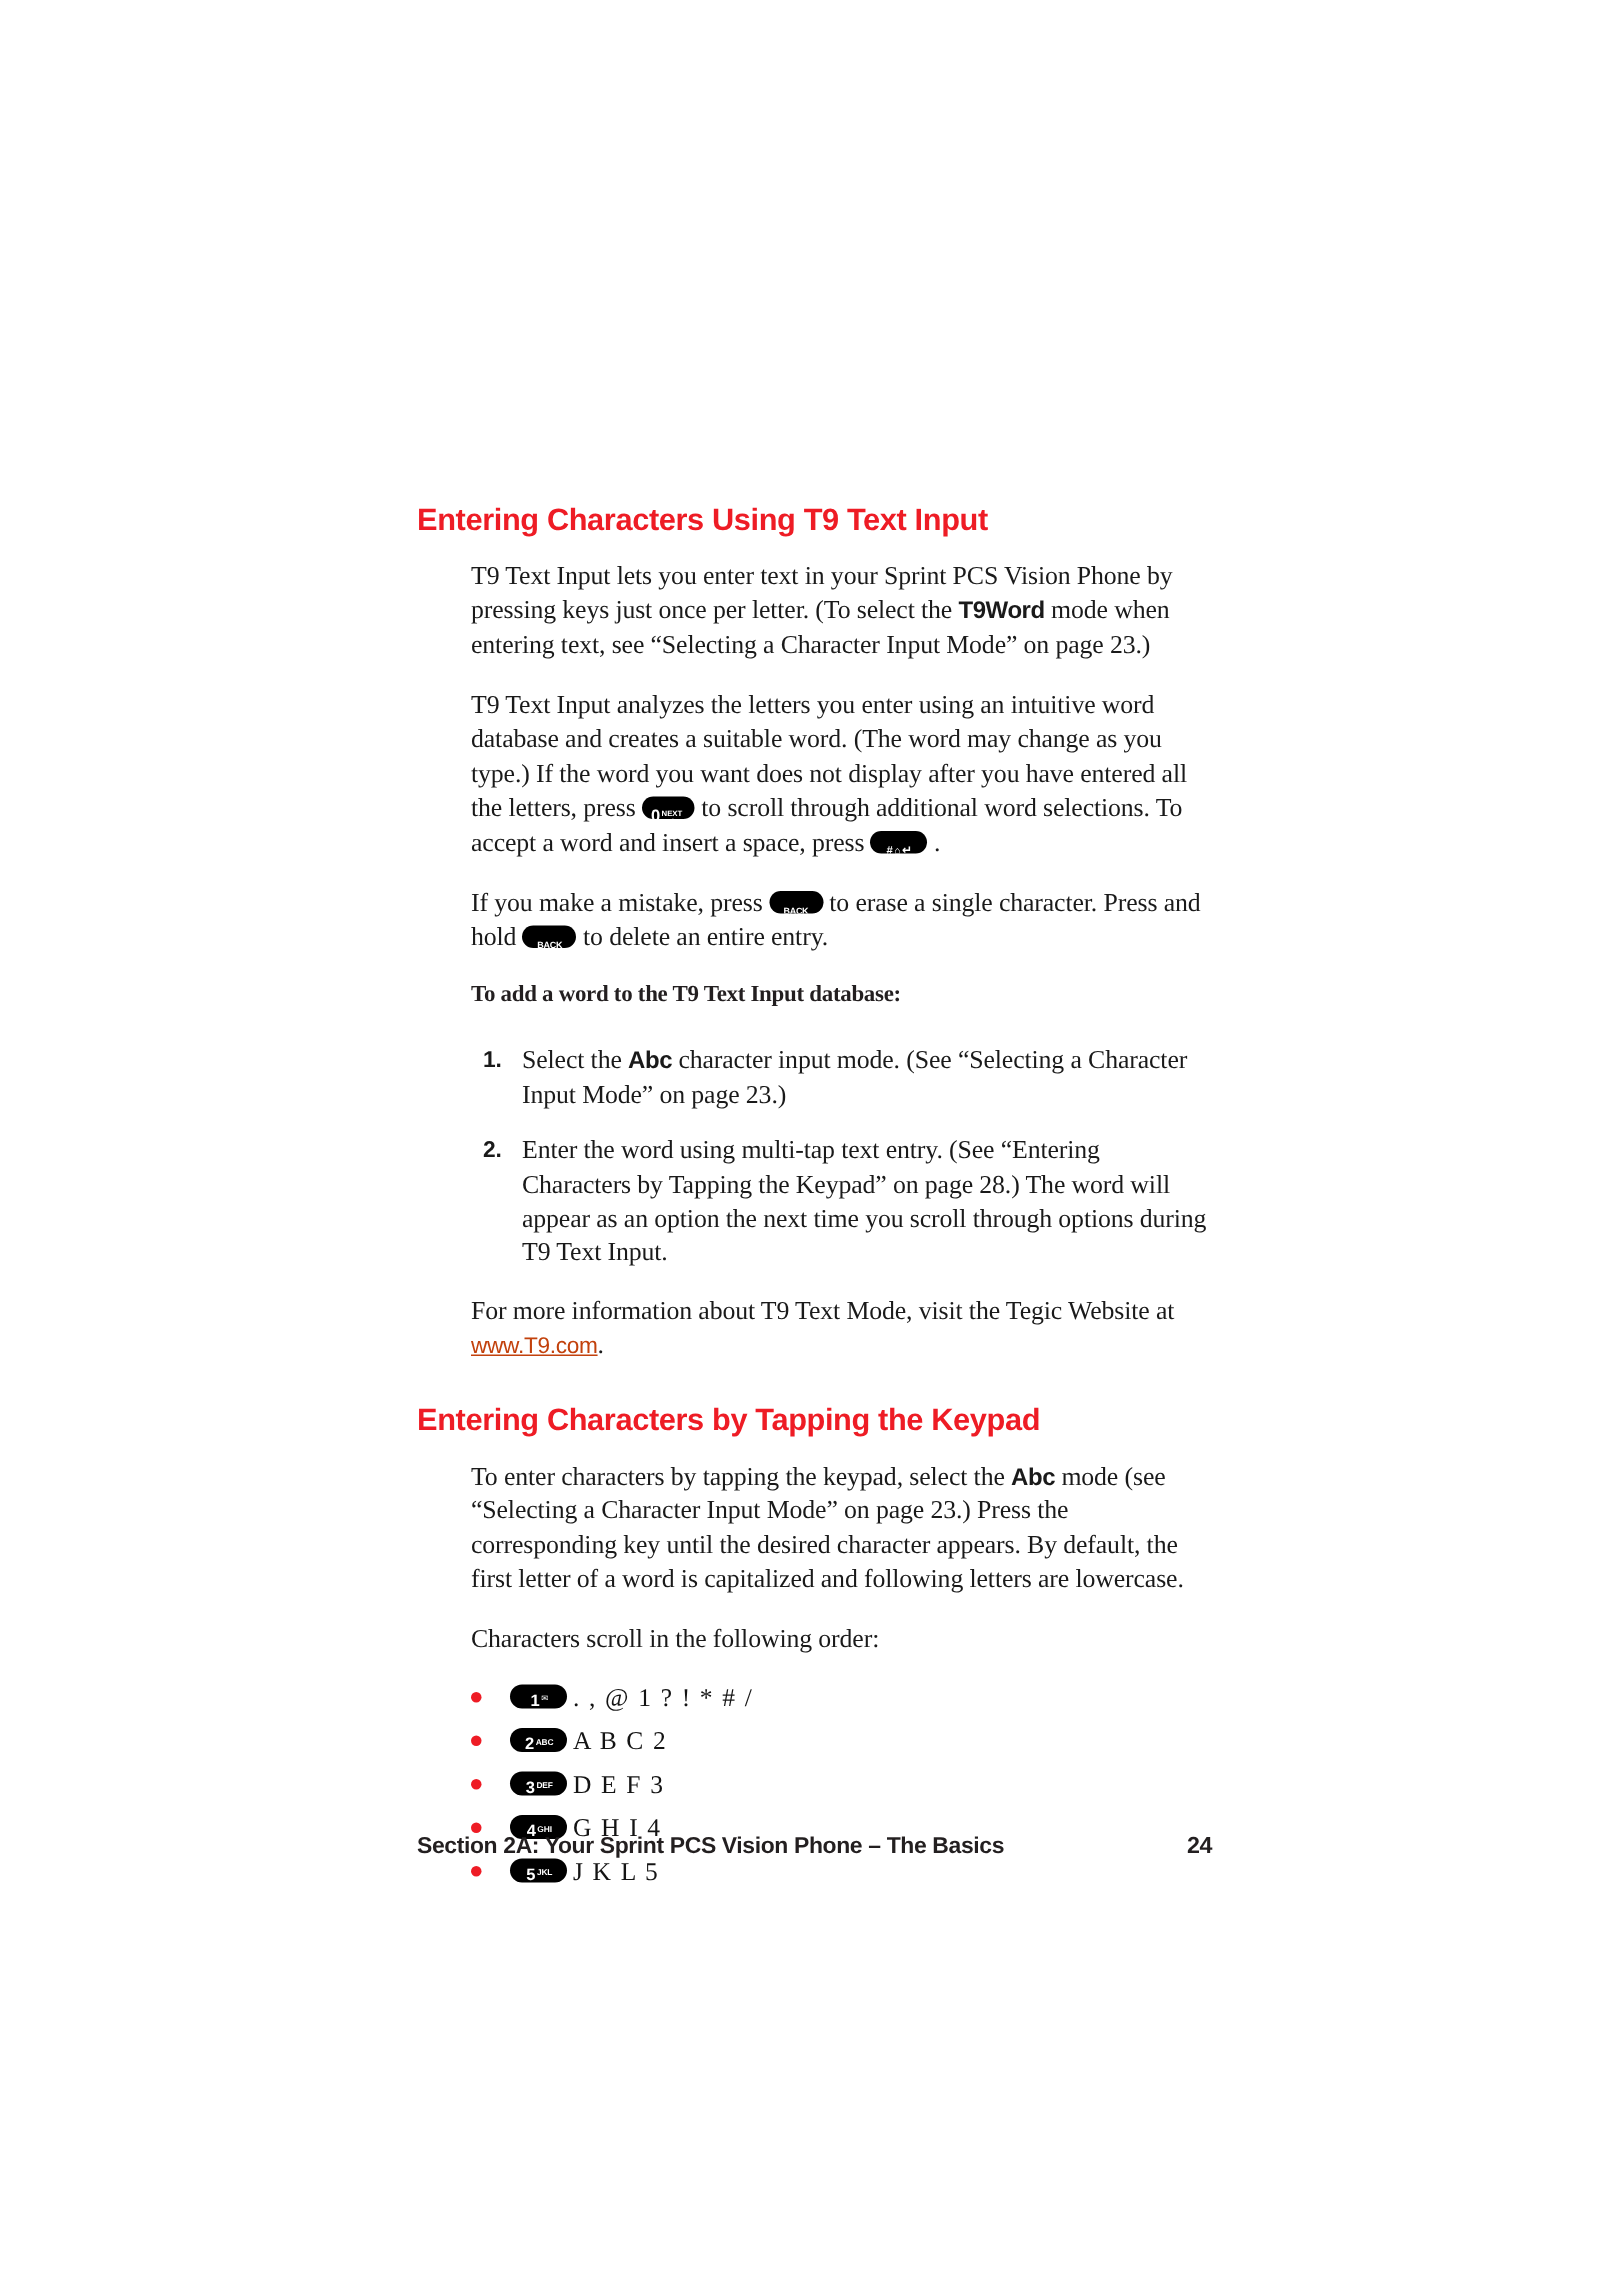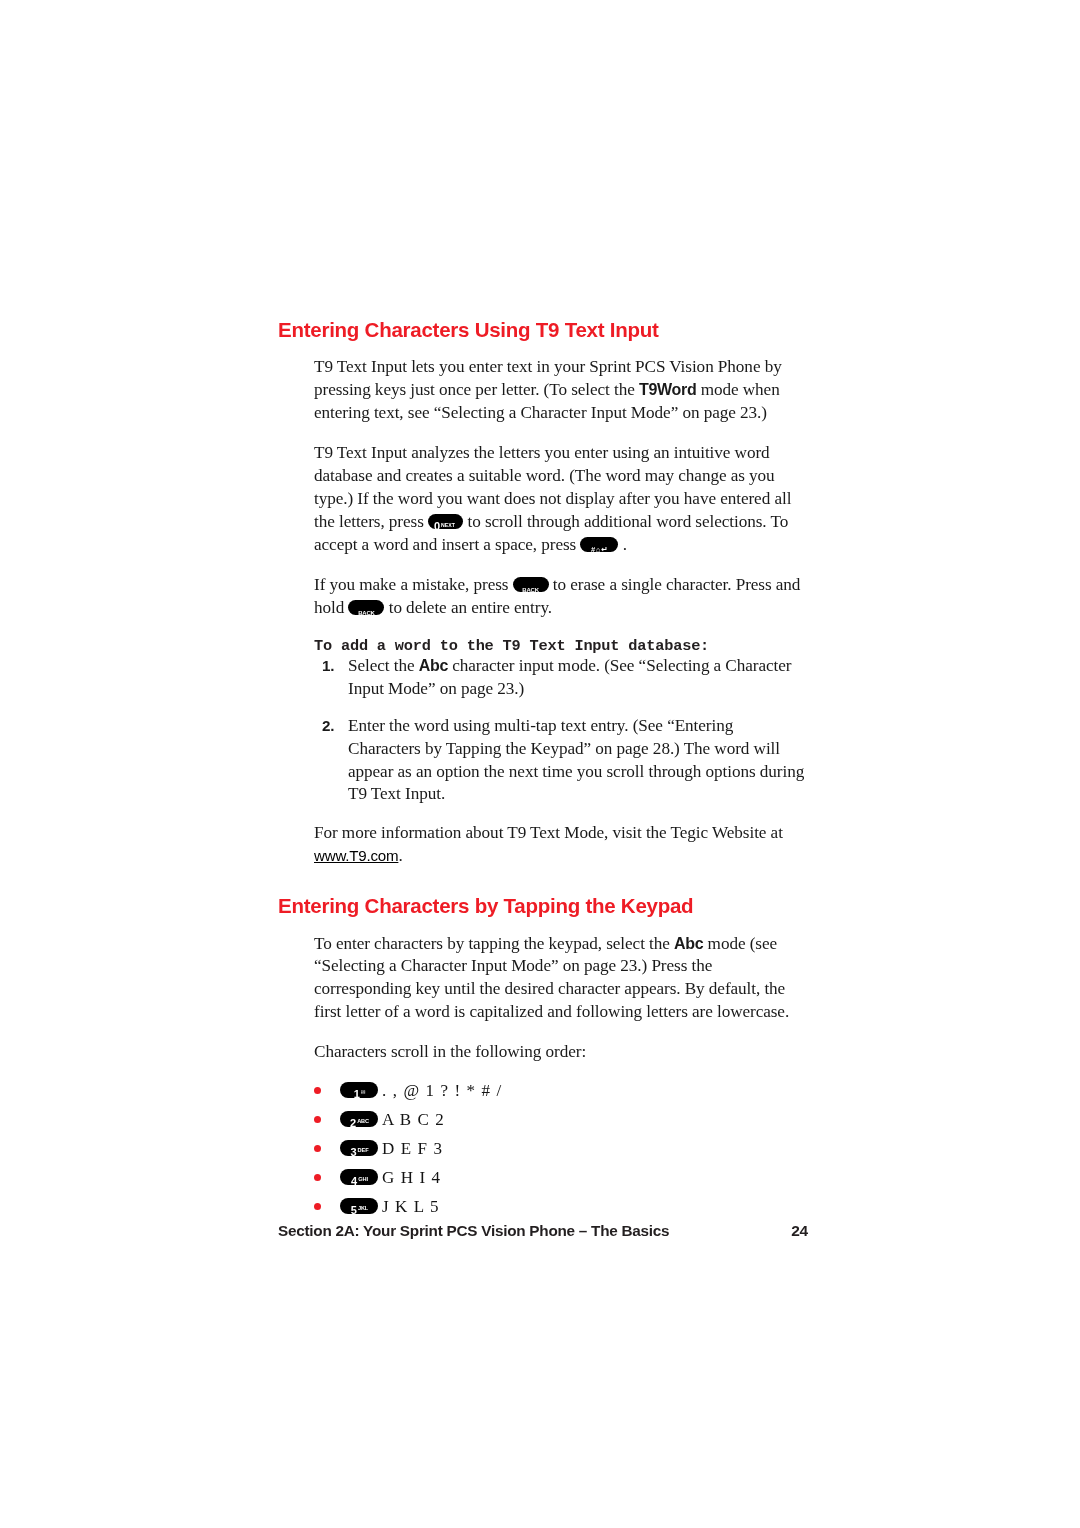--- a/index.html
+++ b/index.html
@@ -29,21 +29,21 @@
     top: 318px;
     width: 530px;
   }
 
   h2.section-head {
     font-family: "Liberation Sans", "DejaVu Sans", sans-serif;
     color: #ee1c25;
     font-size: 20.5px;
     font-weight: bold;
     letter-spacing: -0.25px;
-    margin: 0 0 14px 0;
+    margin: 17px 0 14px 0;
     padding: 0;
     line-height: 1.18;
   }
   h2.section-head.spaced-above {
     margin-top: 26px;
   }
 
   p.body {
     font-size: 17.2px;
     line-height: 1.335;
@@ -56,26 +56,26 @@
   p.body:last-child { margin-bottom: 0; }
 
   .sans-bold {
     font-family: "Liberation Sans", "DejaVu Sans", sans-serif;
     font-weight: bold;
     font-size: 16px;
     letter-spacing: -0.3px;
   }
 
   p.subhead {
-    font-family: Liberation Mono, monospace;
+    font-family: Liberation Serif, serif;
     font-weight: bold;
     font-size: 15.3px;
     color: #231f20;
     letter-spacing: -0.2px;
-    margin: 0 0 0 0;
+    margin: 0 0 24px 0;
     padding: 0 0 0 36px;
   }
 
   ol.steps {
     margin: 0 0 16px 0;
     padding: 0;
     list-style: none;
   }
   ol.steps li {
     position: relative;
@@ -90,21 +90,21 @@
     position: absolute;
     left: 44px;
     top: 0;
     font-family: "Liberation Sans", "DejaVu Sans", sans-serif;
     font-weight: bold;
     font-size: 15.2px;
     line-height: 1.5;
   }
 
   a.url {
-    color: #000000;
+    color: #c2410c;
     text-decoration: underline;
     font-family: "Liberation Sans", "DejaVu Sans", sans-serif;
     font-size: 15.1px;
     letter-spacing: -0.2px;
   }
 
   
   .key {
     display: inline-block;
     background: #000000;

